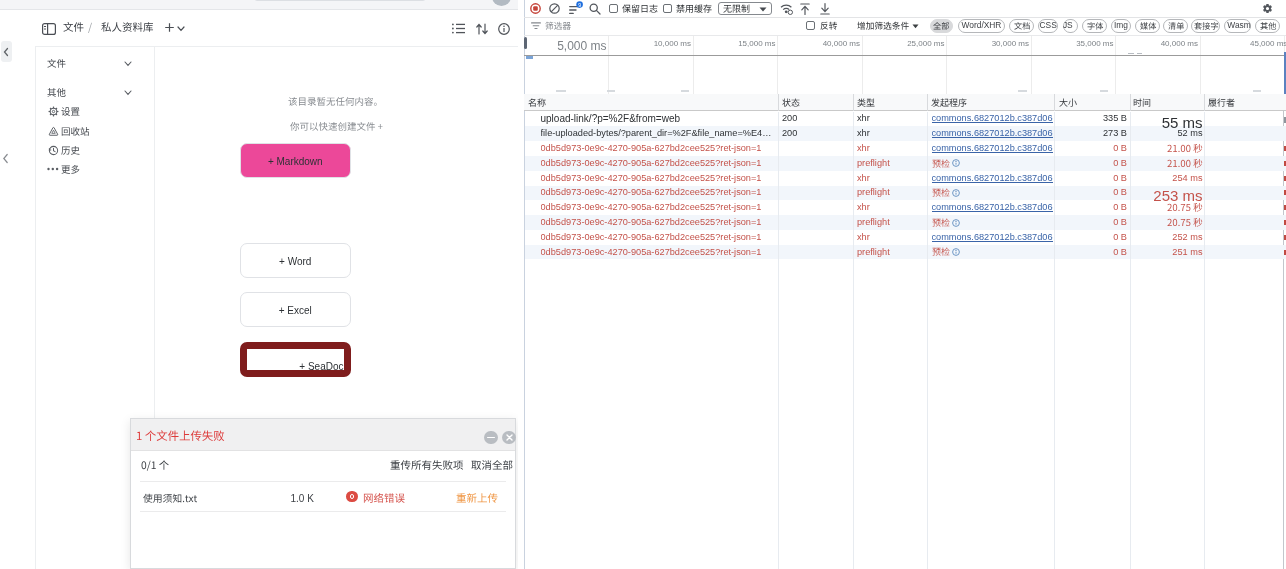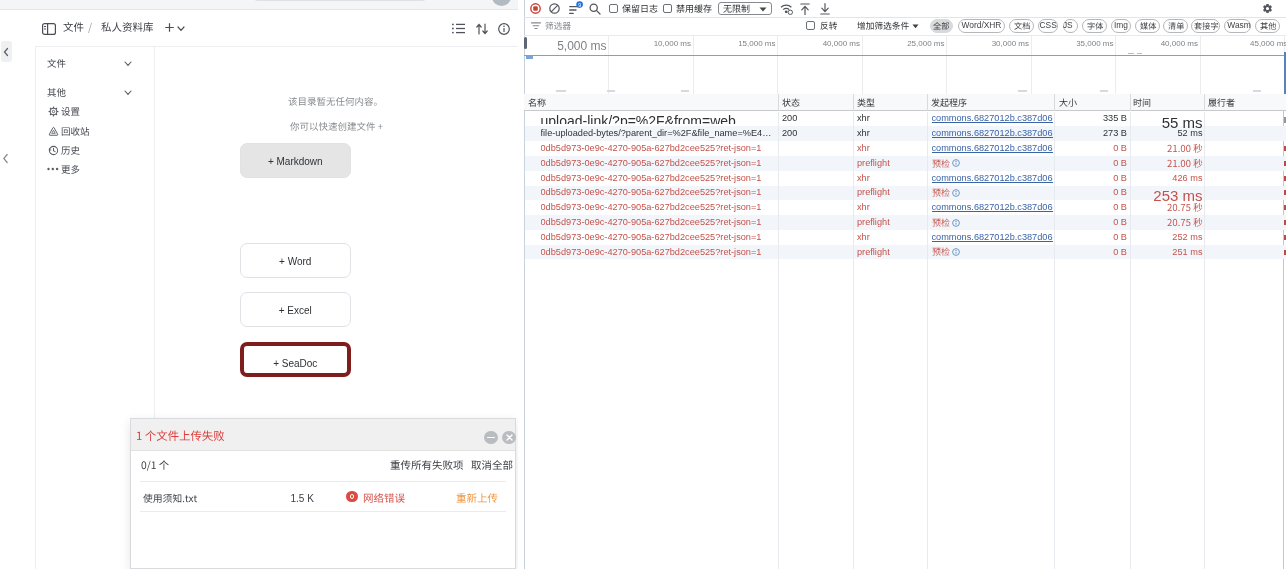--- a/index.html
+++ b/index.html
@@ -287,24 +287,24 @@
         <use href="#g31" transform="translate(19.00 0) scale(0.00950 -0.00950)"></use>
         <use href="#g32" transform="translate(28.50 0) scale(0.00950 -0.00950)"></use>
         <use href="#g33" transform="translate(38.00 0) scale(0.00950 -0.00950)"></use>
         <use href="#g34" transform="translate(47.50 0) scale(0.00950 -0.00950)"></use>
         <use href="#g35" transform="translate(57.00 0) scale(0.00950 -0.00950)"></use>
         <use href="#g0" transform="translate(66.50 0) scale(0.00950 -0.00950)"></use>
         <use href="#g1" transform="translate(76.00 0) scale(0.00950 -0.00950)"></use>
         <use href="#g37" transform="translate(87.63 0) scale(0.00950 -0.00950)"></use>
       </g>
     </svg>
-<div style="position:absolute;left:240px;top:143.3px;width:110.5px;height:35px;background:#e5e5e5;border:1px solid #e0e2e6;border-radius:7px;color:#2d3135;font-size:10px;line-height:35px;text-align:center">+ Markdown</div>
+<div style="position:absolute;left:240px;top:143.3px;width:110.5px;height:35px;background:#ec4899;border:1px solid #e0e2e6;border-radius:7px;color:#2d3135;font-size:10px;line-height:35px;text-align:center">+ Markdown</div>
 <div style="position:absolute;left:240px;top:242.5px;width:110.5px;height:35px;background:#fff;border:1px solid #e0e2e6;border-radius:7px;color:#2d3135;font-size:10px;line-height:35px;text-align:center">+ Word</div>
 <div style="position:absolute;left:240px;top:292px;width:110.5px;height:35px;background:#fff;border:1px solid #e0e2e6;border-radius:7px;color:#2d3135;font-size:10px;line-height:35px;text-align:center">+ Excel</div>
-<div style="position:absolute;left:240px;top:341.5px;width:110.5px;height:35px;background:#fff;border:4px solid #7f1d1d;border-radius:7px;color:#2d3135;font-size:10px;line-height:35px;text-align:center">+ SeaDoc</div>
+<div style="position:absolute;left:240px;top:341.5px;width:110.5px;height:35px;background:#fff;border:7px solid #7f1d1d;border-radius:7px;color:#2d3135;font-size:10px;line-height:35px;text-align:right">+ SeaDoc</div>
 <div style="position:absolute;left:130px;top:418px;width:386px;height:151px;background:#fff;border:1px solid #d8dadd;box-shadow:0 3px 10px rgba(0,0,0,.10)"></div>
 <div style="position:absolute;left:131px;top:419px;width:384px;height:32px;background:#f0f0f1;border-bottom:1px solid #e2e2e3"></div>
 <svg class="tx" style="left:136.3px;top:440.12px" width="1" height="1">
       <g fill="#dd3b3b">
         <use href="#g38" transform="translate(0.00 0) scale(0.01140 -0.01140)"></use>
         <use href="#g39" transform="translate(8.88 0) scale(0.01140 -0.01140)"></use>
         <use href="#g0" transform="translate(20.28 0) scale(0.01140 -0.01140)"></use>
         <use href="#g1" transform="translate(31.68 0) scale(0.01140 -0.01140)"></use>
         <use href="#g40" transform="translate(43.08 0) scale(0.01140 -0.01140)"></use>
         <use href="#g41" transform="translate(54.48 0) scale(0.01140 -0.01140)"></use>
@@ -351,21 +351,21 @@
         <use href="#g53" transform="translate(0.00 0) scale(0.00980 -0.00980)"></use>
         <use href="#g54" transform="translate(9.80 0) scale(0.00980 -0.00980)"></use>
         <use href="#g55" transform="translate(19.60 0) scale(0.00980 -0.00980)"></use>
         <use href="#g56" transform="translate(29.40 0) scale(0.00980 -0.00980)"></use>
         <use href="#g57" transform="translate(39.20 0) scale(0.00980 -0.00980)"></use>
         <use href="#g58" transform="translate(41.92 0) scale(0.00980 -0.00980)"></use>
         <use href="#g59" transform="translate(45.62 0) scale(0.00980 -0.00980)"></use>
         <use href="#g58" transform="translate(50.50 0) scale(0.00980 -0.00980)"></use>
       </g>
     </svg>
-<div style="position:absolute;left:290.5px;top:493px;width:26px;height:11px;color:#3b3f44;font-size:10px">1.5 K</div>
+<div style="position:absolute;left:290.5px;top:493px;width:26px;height:11px;color:#3b3f44;font-size:10px">1.0 K</div>
 <div style="position:absolute;left:346.4px;top:490.7px;width:11.2px;height:11.2px;background:#dc4b42;border-radius:50%"></div>
 <div style="position:absolute;left:349.6px;top:493.9px;width:4.8px;height:4.8px;border:1.4px solid #fff;border-radius:50%"></div>
 <svg class="tx" style="left:363.0px;top:502.38px" width="1" height="1">
       <g fill="#d4504a">
         <use href="#g60" transform="translate(0.00 0) scale(0.01050 -0.01050)"></use>
         <use href="#g61" transform="translate(10.50 0) scale(0.01050 -0.01050)"></use>
         <use href="#g62" transform="translate(21.00 0) scale(0.01050 -0.01050)"></use>
         <use href="#g63" transform="translate(31.50 0) scale(0.01050 -0.01050)"></use>
       </g>
     </svg>
@@ -638,21 +638,21 @@
 <div style="position:absolute;left:525px;top:155.9px;width:761px;height:14.8px;background:#f2f6fb"></div>
 <div style="position:absolute;left:525px;top:185.5px;width:761px;height:14.8px;background:#f2f6fb"></div>
 <div style="position:absolute;left:525px;top:215.10000000000002px;width:761px;height:14.8px;background:#f2f6fb"></div>
 <div style="position:absolute;left:525px;top:244.70000000000002px;width:761px;height:14.8px;background:#f2f6fb"></div>
 <div style="position:absolute;left:778px;top:111.5px;width:0px;height:457.5px;border-left:1px solid #e7ebf0"></div>
 <div style="position:absolute;left:852.5px;top:111.5px;width:0px;height:457.5px;border-left:1px solid #e7ebf0"></div>
 <div style="position:absolute;left:927px;top:111.5px;width:0px;height:457.5px;border-left:1px solid #e7ebf0"></div>
 <div style="position:absolute;left:1054px;top:111.5px;width:0px;height:457.5px;border-left:1px solid #e7ebf0"></div>
 <div style="position:absolute;left:1130px;top:111.5px;width:0px;height:457.5px;border-left:1px solid #e7ebf0"></div>
 <div style="position:absolute;left:1204px;top:111.5px;width:0px;height:457.5px;border-left:1px solid #e7ebf0"></div>
-<div style="position:absolute;left:540.5px;top:113.4px;width:233px;height:11px;color:#2e3134;font-size:14px;white-space:nowrap;overflow:hidden">upload-link/?p=%2F&amp;from=web</div>
+<div style="position:absolute;left:540.5px;top:113.4px;width:233px;height:11px;color:#2e3134;font-size:10px;white-space:nowrap;overflow:hidden">upload-link/?p=%2F&amp;from=web</div>
 <div style="position:absolute;left:782px;top:113.4px;width:60px;height:11px;color:#2e3134;font-size:9.2px">200</div>
 <div style="position:absolute;left:857px;top:113.4px;width:65px;height:11px;color:#2e3134;font-size:9.2px">xhr</div>
 <div style="position:absolute;left:931.5px;top:113.4px;width:121.5px;height:11px;color:#3a64a8;font-size:9.2px;text-decoration:underline;white-space:nowrap;overflow:hidden">commons.6827012b.c387d06c8a.js</div>
 <div style="position:absolute;right:83.5px;top:114px;color:#2e3134;font-size:15px;position:absolute">55 ms</div>
 <div style="position:absolute;right:159px;top:113.4px;color:#2e3134;font-size:9.2px;position:absolute">335 B</div>
 <div style="position:absolute;left:540.5px;top:128.2px;width:233px;height:11px;color:#2e3134;font-size:9.2px;white-space:nowrap;overflow:hidden">file-uploaded-bytes/?parent_dir=%2F&amp;file_name=%E4…</div>
 <div style="position:absolute;left:782px;top:128.2px;width:60px;height:11px;color:#2e3134;font-size:9.2px">200</div>
 <div style="position:absolute;left:857px;top:128.2px;width:65px;height:11px;color:#2e3134;font-size:9.2px">xhr</div>
 <div style="position:absolute;left:931.5px;top:128.2px;width:121.5px;height:11px;color:#3a64a8;font-size:9.2px;text-decoration:underline;white-space:nowrap;overflow:hidden">commons.6827012b.c387d06c8a.js</div>
 <div style="position:absolute;right:83.5px;top:128.2px;color:#2e3134;font-size:9.2px;position:absolute">52 ms</div>
@@ -693,21 +693,21 @@
         <use href="#g44" transform="translate(13.32 0) scale(0.00960 -0.00960)"></use>
         <use href="#g44" transform="translate(18.65 0) scale(0.00960 -0.00960)"></use>
         <use href="#g108" transform="translate(26.13 0) scale(0.00960 -0.00960)"></use>
       </g>
     </svg>
 <div style="position:absolute;right:159px;top:157.8px;color:#c4524a;font-size:9.2px;position:absolute">0 B</div>
 <div style="position:absolute;left:1284px;top:160.8px;width:2px;height:5px;background:#c04a42"></div>
 <div style="position:absolute;left:540.5px;top:172.6px;width:233px;height:11px;color:#c4524a;font-size:9.2px;white-space:nowrap;overflow:hidden">0db5d973-0e9c-4270-905a-627bd2cee525?ret-json=1</div>
 <div style="position:absolute;left:857px;top:172.6px;width:65px;height:11px;color:#c4524a;font-size:9.2px">xhr</div>
 <div style="position:absolute;left:931.5px;top:172.6px;width:121.5px;height:11px;color:#3a64a8;font-size:9.2px;text-decoration:underline;white-space:nowrap;overflow:hidden">commons.6827012b.c387d06c8a.js</div>
-<div style="position:absolute;right:83.5px;top:172.6px;color:#c4524a;font-size:9.2px;position:absolute">426 ms</div>
+<div style="position:absolute;right:83.5px;top:172.6px;color:#c4524a;font-size:9.2px;position:absolute">254 ms</div>
 <div style="position:absolute;right:159px;top:172.6px;color:#c4524a;font-size:9.2px;position:absolute">0 B</div>
 <div style="position:absolute;left:1284px;top:175.6px;width:2px;height:5px;background:#c04a42"></div>
 <div style="position:absolute;left:540.5px;top:187.4px;width:233px;height:11px;color:#c4524a;font-size:9.2px;white-space:nowrap;overflow:hidden">0db5d973-0e9c-4270-905a-627bd2cee525?ret-json=1</div>
 <div style="position:absolute;left:857px;top:187.4px;width:65px;height:11px;color:#c4524a;font-size:9.2px">preflight</div>
 <svg class="tx" style="left:931.5px;top:196.23px" width="1" height="1">
       <g fill="#c4524a">
         <use href="#g109" transform="translate(0.00 0) scale(0.00900 -0.00900)"></use>
         <use href="#g110" transform="translate(9.00 0) scale(0.00900 -0.00900)"></use>
       </g>
     </svg>

